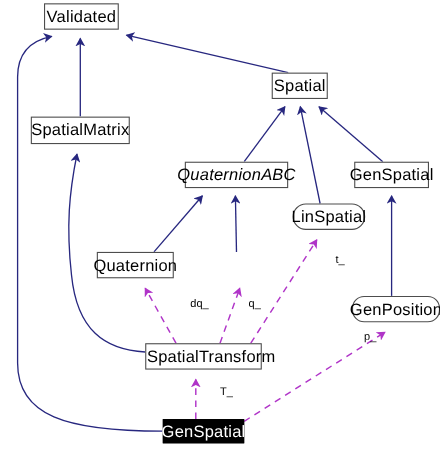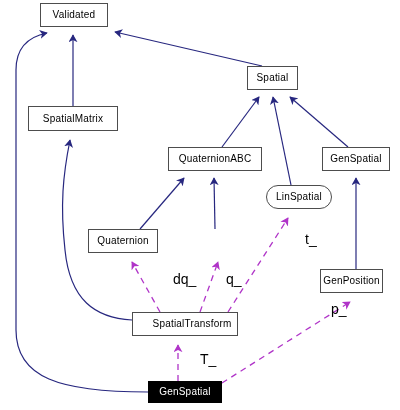--- a/index.html
+++ b/index.html
@@ -23,41 +23,41 @@
     top: 0;
     width: 400px;
     height: 410px;
   }
   .node {
     position: absolute;
     box-sizing: border-box;
     background: #ffffff;
     border: 1px solid #4d4d4d;
     color: #000000;
-    font-size: 10px;
+    font-size: 15px;
     line-height: 1;
     display: flex;
     align-items: center;
     justify-content: center;
     white-space: nowrap;
     z-index: 5;
   }
   .node.current {
     background: #000000;
     border: 1px solid #000000;
     color: #ffffff;
   }
   .node .node-label {
     display: block;
     padding: 0 4px;
     letter-spacing: 0.2px;
   }
   .edge-label {
     position: absolute;
-    font-size: 14px;
+    font-size: 10px;
     color: #000000;
     line-height: 1;
     white-space: nowrap;
     z-index: 6;
     padding-left: 20px;
   }
 </style>
 </head>
 <body>
 
@@ -115,38 +115,38 @@
   </div>
 
   <div class="node" style="left:28px; top:106px; width:90px; height:25px;">
     <span class="node-label">SpatialMatrix</span>
   </div>
 
   <div class="node" style="left:247px; top:66px; width:51px; height:24px;">
     <span class="node-label">Spatial</span>
   </div>
 
-  <div class="node" style="left:168px; top:147px; width:94px; height:24px;">
+  <div class="node" style="left:168px; top:147px; width:94px; height:24px;font-style:italic;">
     <span class="node-label">QuaternionABC</span>
   </div>
 
   <div class="node" style="left:322px; top:147px; width:68px; height:24px;">
     <span class="node-label">GenSpatial</span>
   </div>
 
   <div class="node" style="left:266px; top:185px; width:66px; height:24px;border-radius:12px;">
     <span class="node-label">LinSpatial</span>
   </div>
 
   <div class="node" style="left:88px; top:229px; width:70px; height:24px;">
     <span class="node-label">Quaternion</span>
   </div>
 
 
-  <div class="node" style="left:320px; top:269px; width:63px; height:24px;">
+  <div class="node" style="left:320px; top:269px; width:80px; height:24px;border-radius:11px;">
     <span class="node-label">GenPosition</span>
   </div>
 
   <div class="node" style="left:132px; top:312px; width:106px; height:24px;padding-left:14px;">
     <span class="node-label">SpatialTransform</span>
   </div>
 
   <div class="node current" style="left:148px; top:381px; width:74px; height:22px;">
     <span class="node-label">GenSpatial</span>
   </div>

